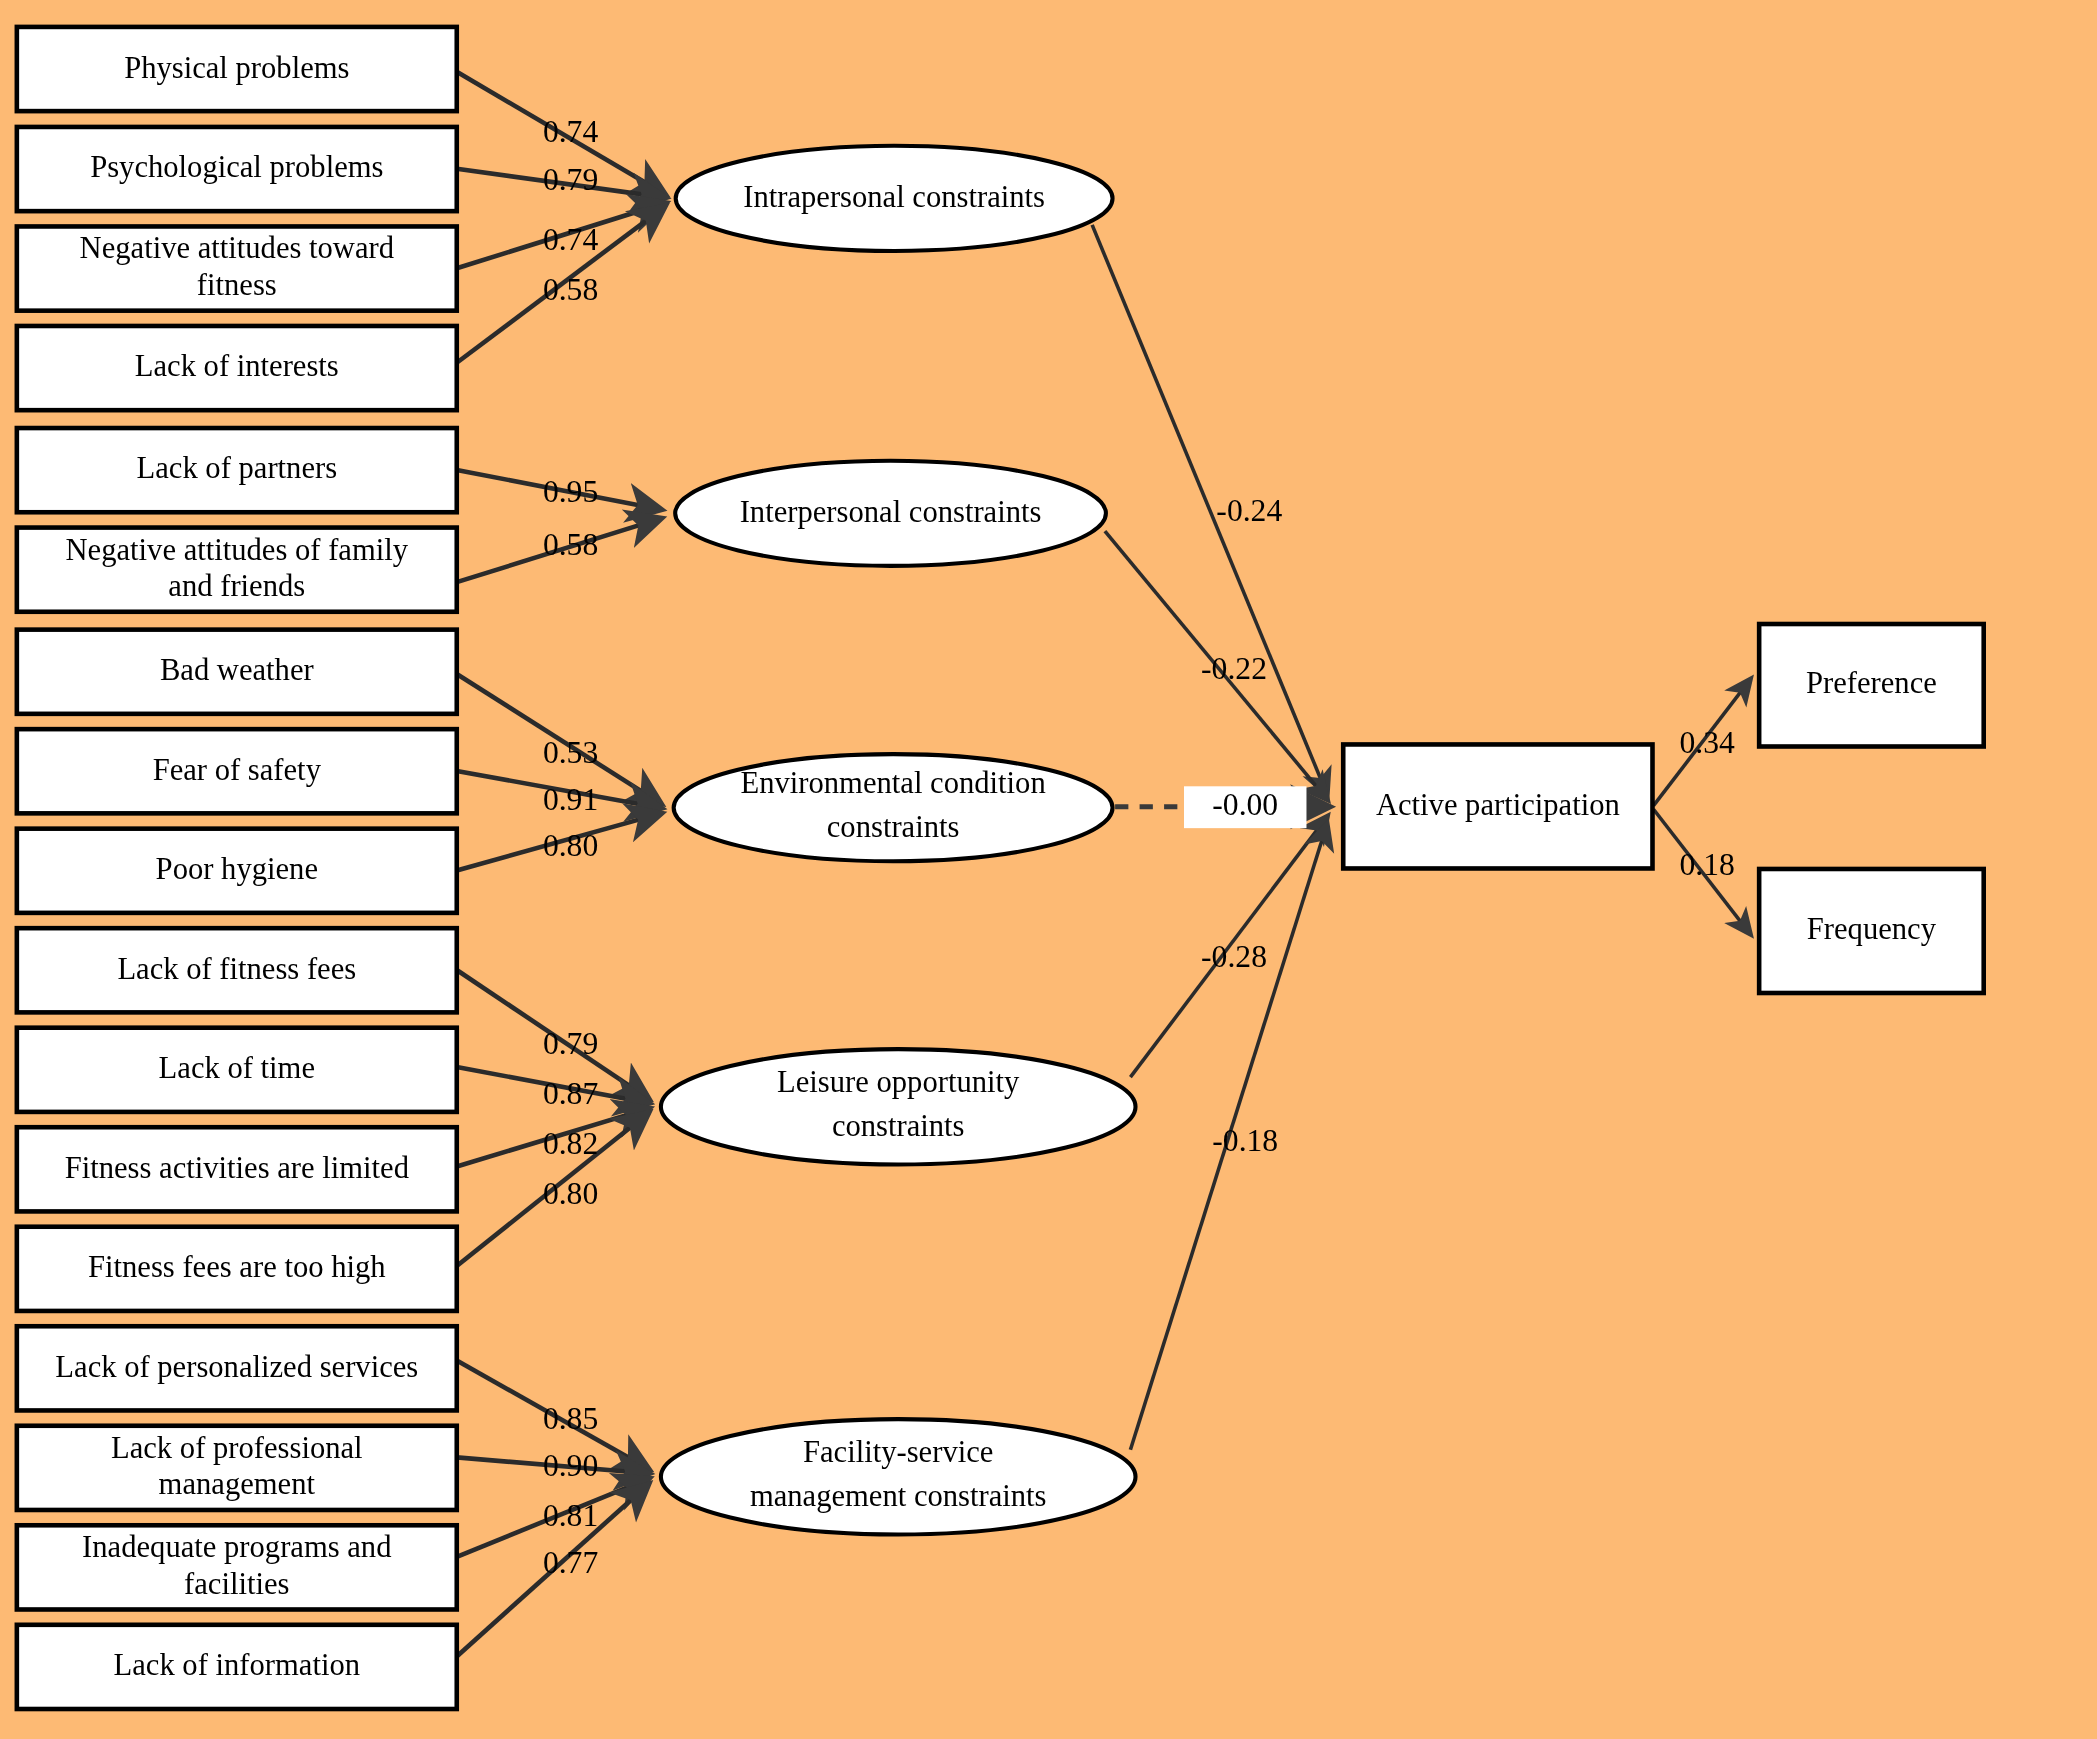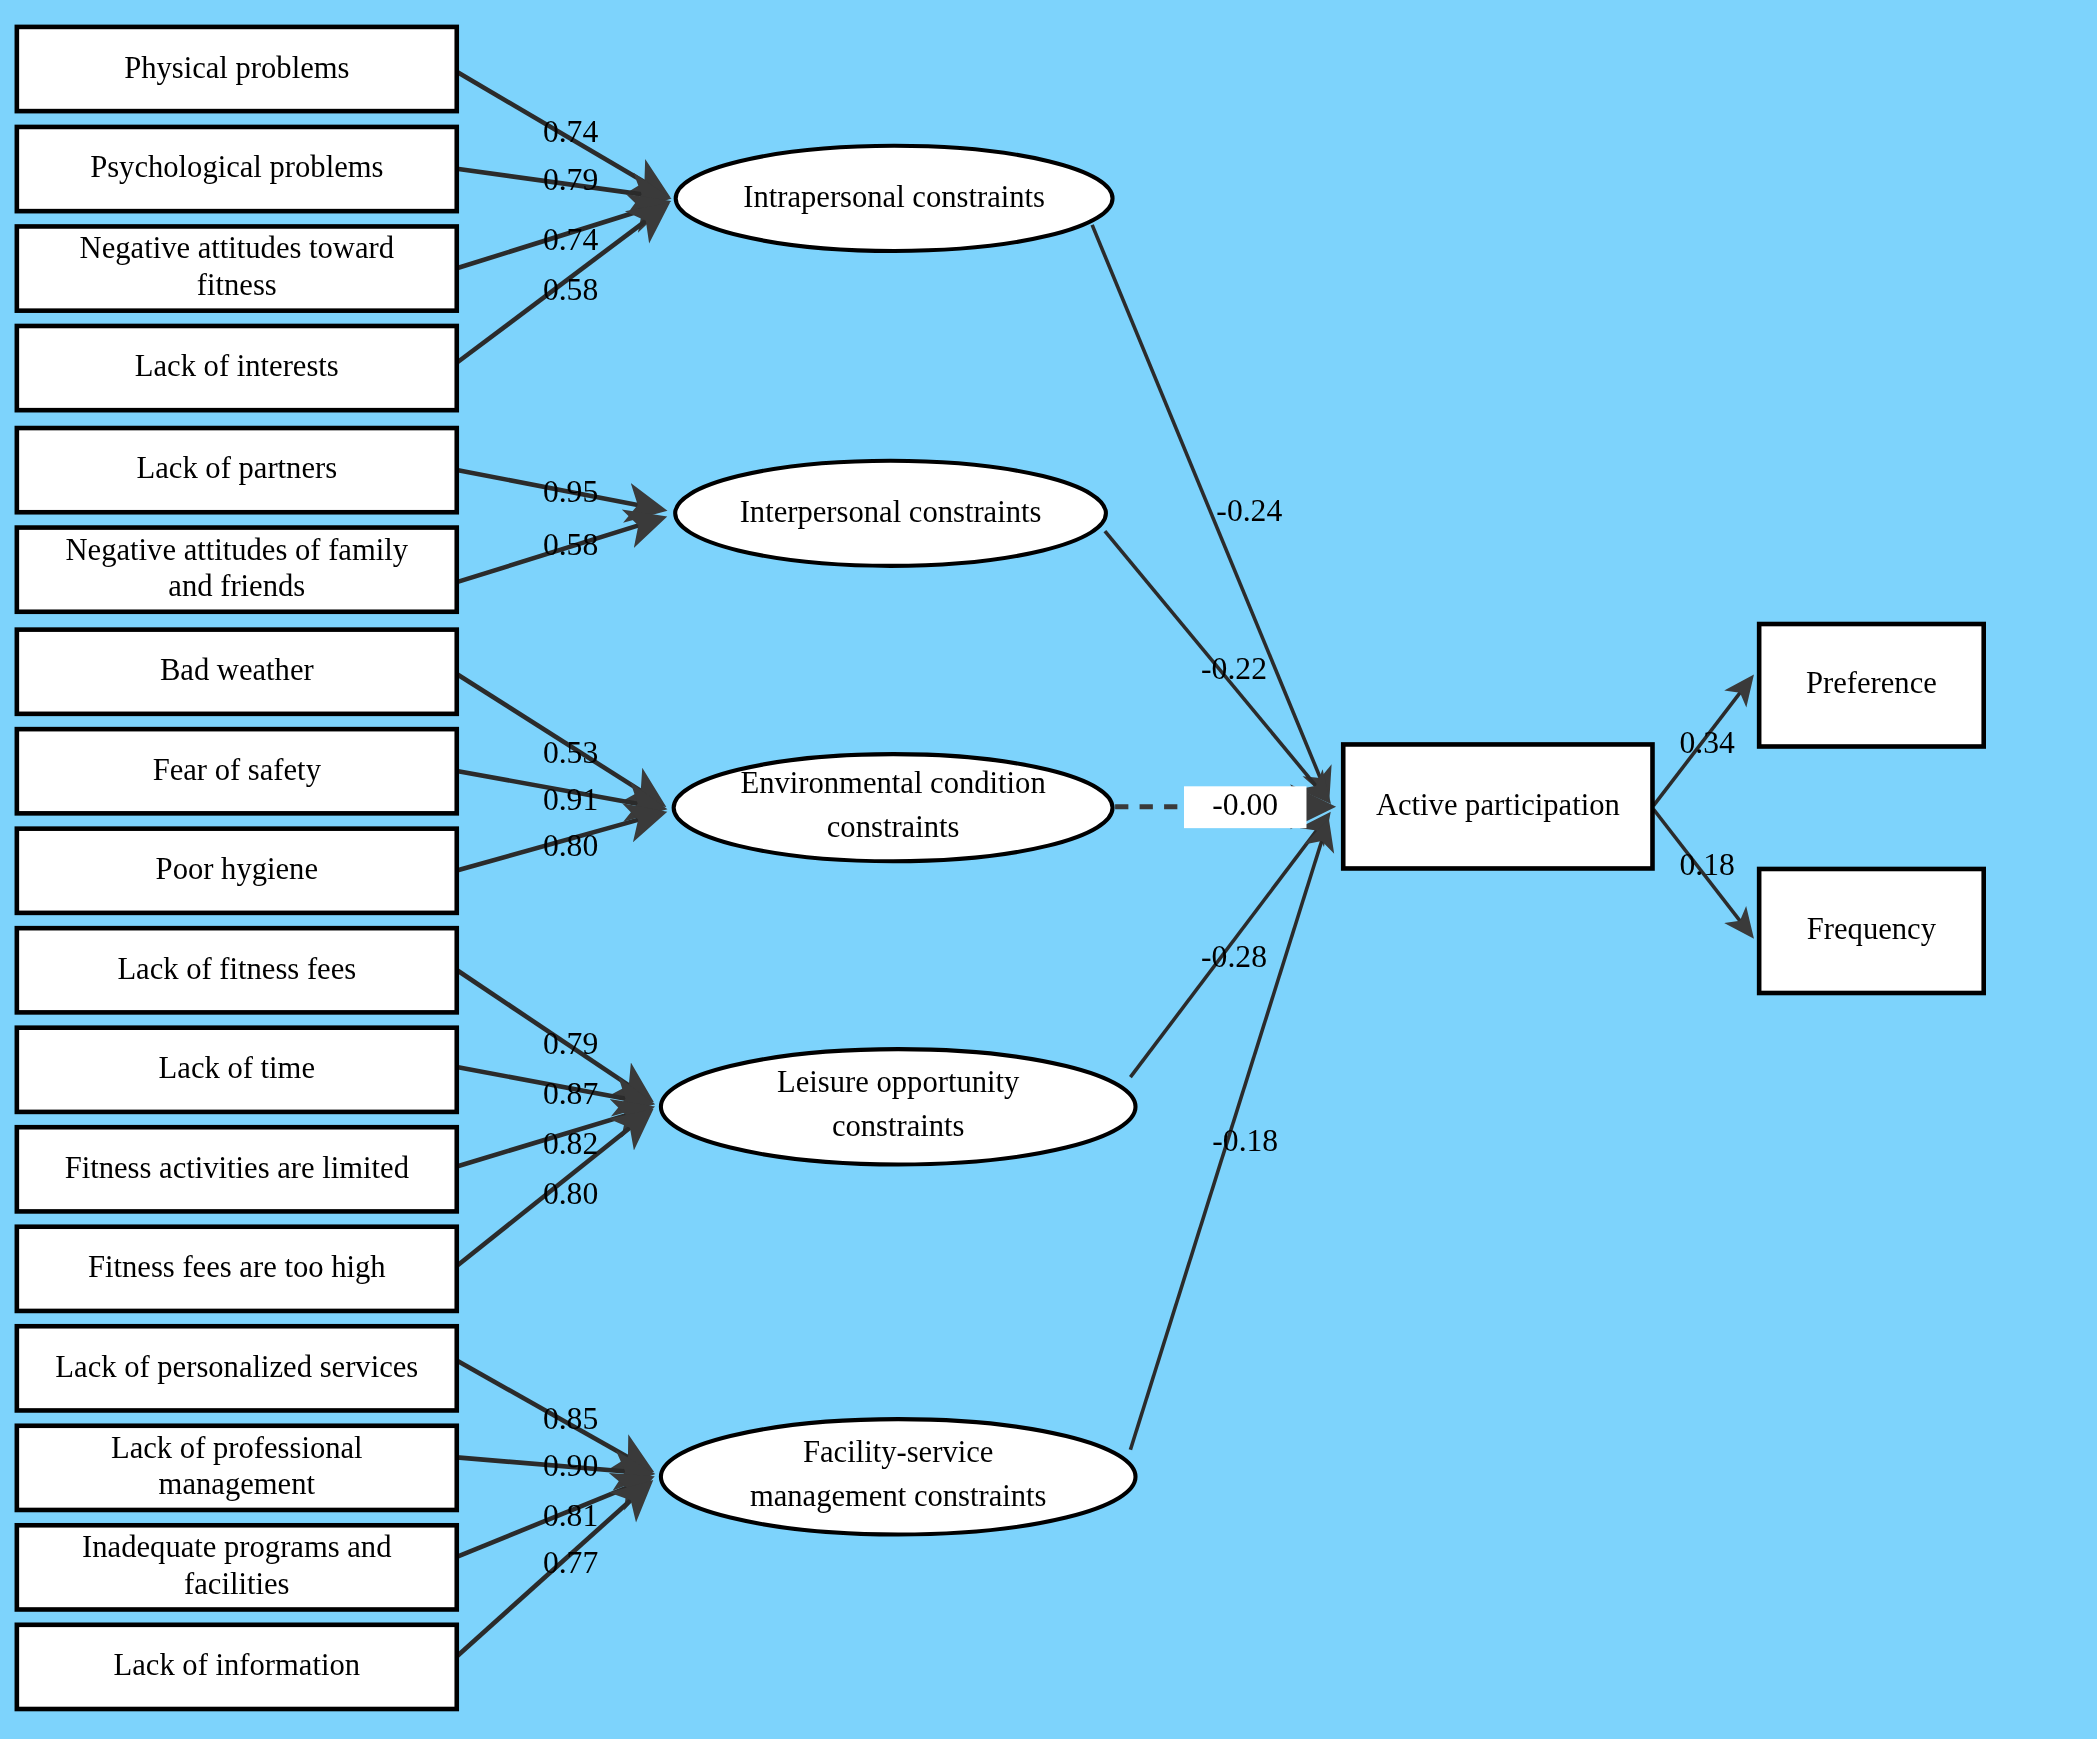--- a/index.html
+++ b/index.html
@@ -4,21 +4,21 @@
 <style>
   html, body {
     margin: 0;
     padding: 0;
     background: #ffffff;
   }
   #sem-root {
     position: relative;
     width: 2097px;
     height: 1740px;
-    background: #7dd3fc;
+    background: #fdba74;
     font-family: "Liberation Serif", "DejaVu Serif", serif;
     overflow: hidden;
   }
   #sem-svg {
     display: block;
     width: 2097px;
     height: 1740px;
   }
   .obs-box {
     fill: #ffffff;

